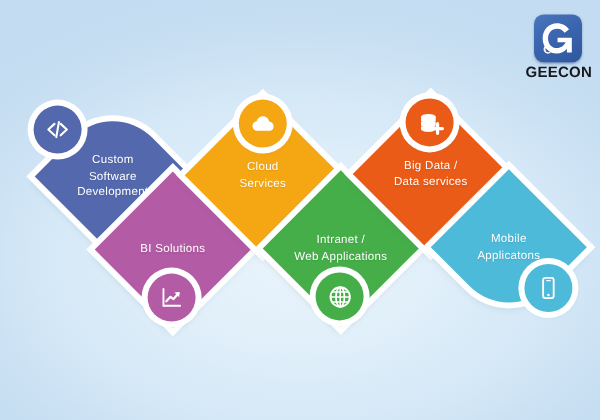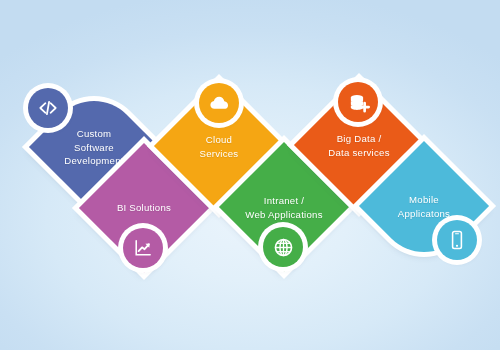--- a/index.html
+++ b/index.html
@@ -105,20 +105,42 @@
     align-items: center;
     justify-content: center;
   }
   .badge svg { display: block; }
 </style>
 </head>
 <body>
 
 <div id="canvas">
 
+  <div id="logo">
+    <div class="logo-mark">
+      <svg class="logo-g" viewBox="0 0 40 40" xmlns="http://www.w3.org/2000/svg">
+        <path d="M31.5 19.4 L31.5 31.8 L27.4 31.8 L27.4 28.6
+                 C25.4 31.1 22.4 32.6 18.9 32.6
+                 C12.3 32.6 7.2 27.1 7.2 20.0
+                 C7.2 12.9 12.3 7.4 19.2 7.4
+                 C23.3 7.4 26.9 9.3 29.2 12.4
+                 L25.6 15.3
+                 C24.1 13.2 21.9 11.9 19.2 11.9
+                 C14.8 11.9 11.7 15.4 11.7 20.0
+                 C11.7 24.6 14.8 28.1 19.1 28.1
+                 C22.4 28.1 25.1 26.2 26.3 23.3
+                 L19.6 23.3 L19.6 19.4 Z" fill="#ffffff"></path>
+        <path d="M11.6 26.4 C10.2 27.1 9.4 28.4 9.6 29.7 C9.8 30.9 10.9 31.7 12.1 31.6
+                 C13.0 31.5 13.6 30.9 13.7 30.1 L12.5 30.1 L12.5 28.8 L14.9 28.8
+                 C15.1 30.6 13.9 32.4 12.1 32.7 C10.1 33.0 8.3 31.6 8.0 29.7
+                 C7.7 27.8 8.9 25.9 10.8 25.3 Z" fill="#ffffff" opacity="0.95"></path>
+      </svg>
+    </div>
+    <div class="logo-text">GEECON</div>
+  </div>
 
   <div class="dia round-tl" style="left: 48px; top: 101px; background: rgb(84, 105, 173);">
     <div class="lbl">Custom
 Software
 Development</div>
   </div>
   <div class="badge" style="left:28px; top:88px; background:#5469ad;">
     <svg width="22" height="22" viewBox="0 0 24 24">
       <path d="M9.2 6.8 L3.6 12 L9.2 17.2" fill="none" stroke="#ffffff" stroke-width="1.9" stroke-linecap="round" stroke-linejoin="round"></path>
       <path d="M14.8 6.8 L20.4 12 L14.8 17.2" fill="none" stroke="#ffffff" stroke-width="1.9" stroke-linecap="round" stroke-linejoin="round"></path>

